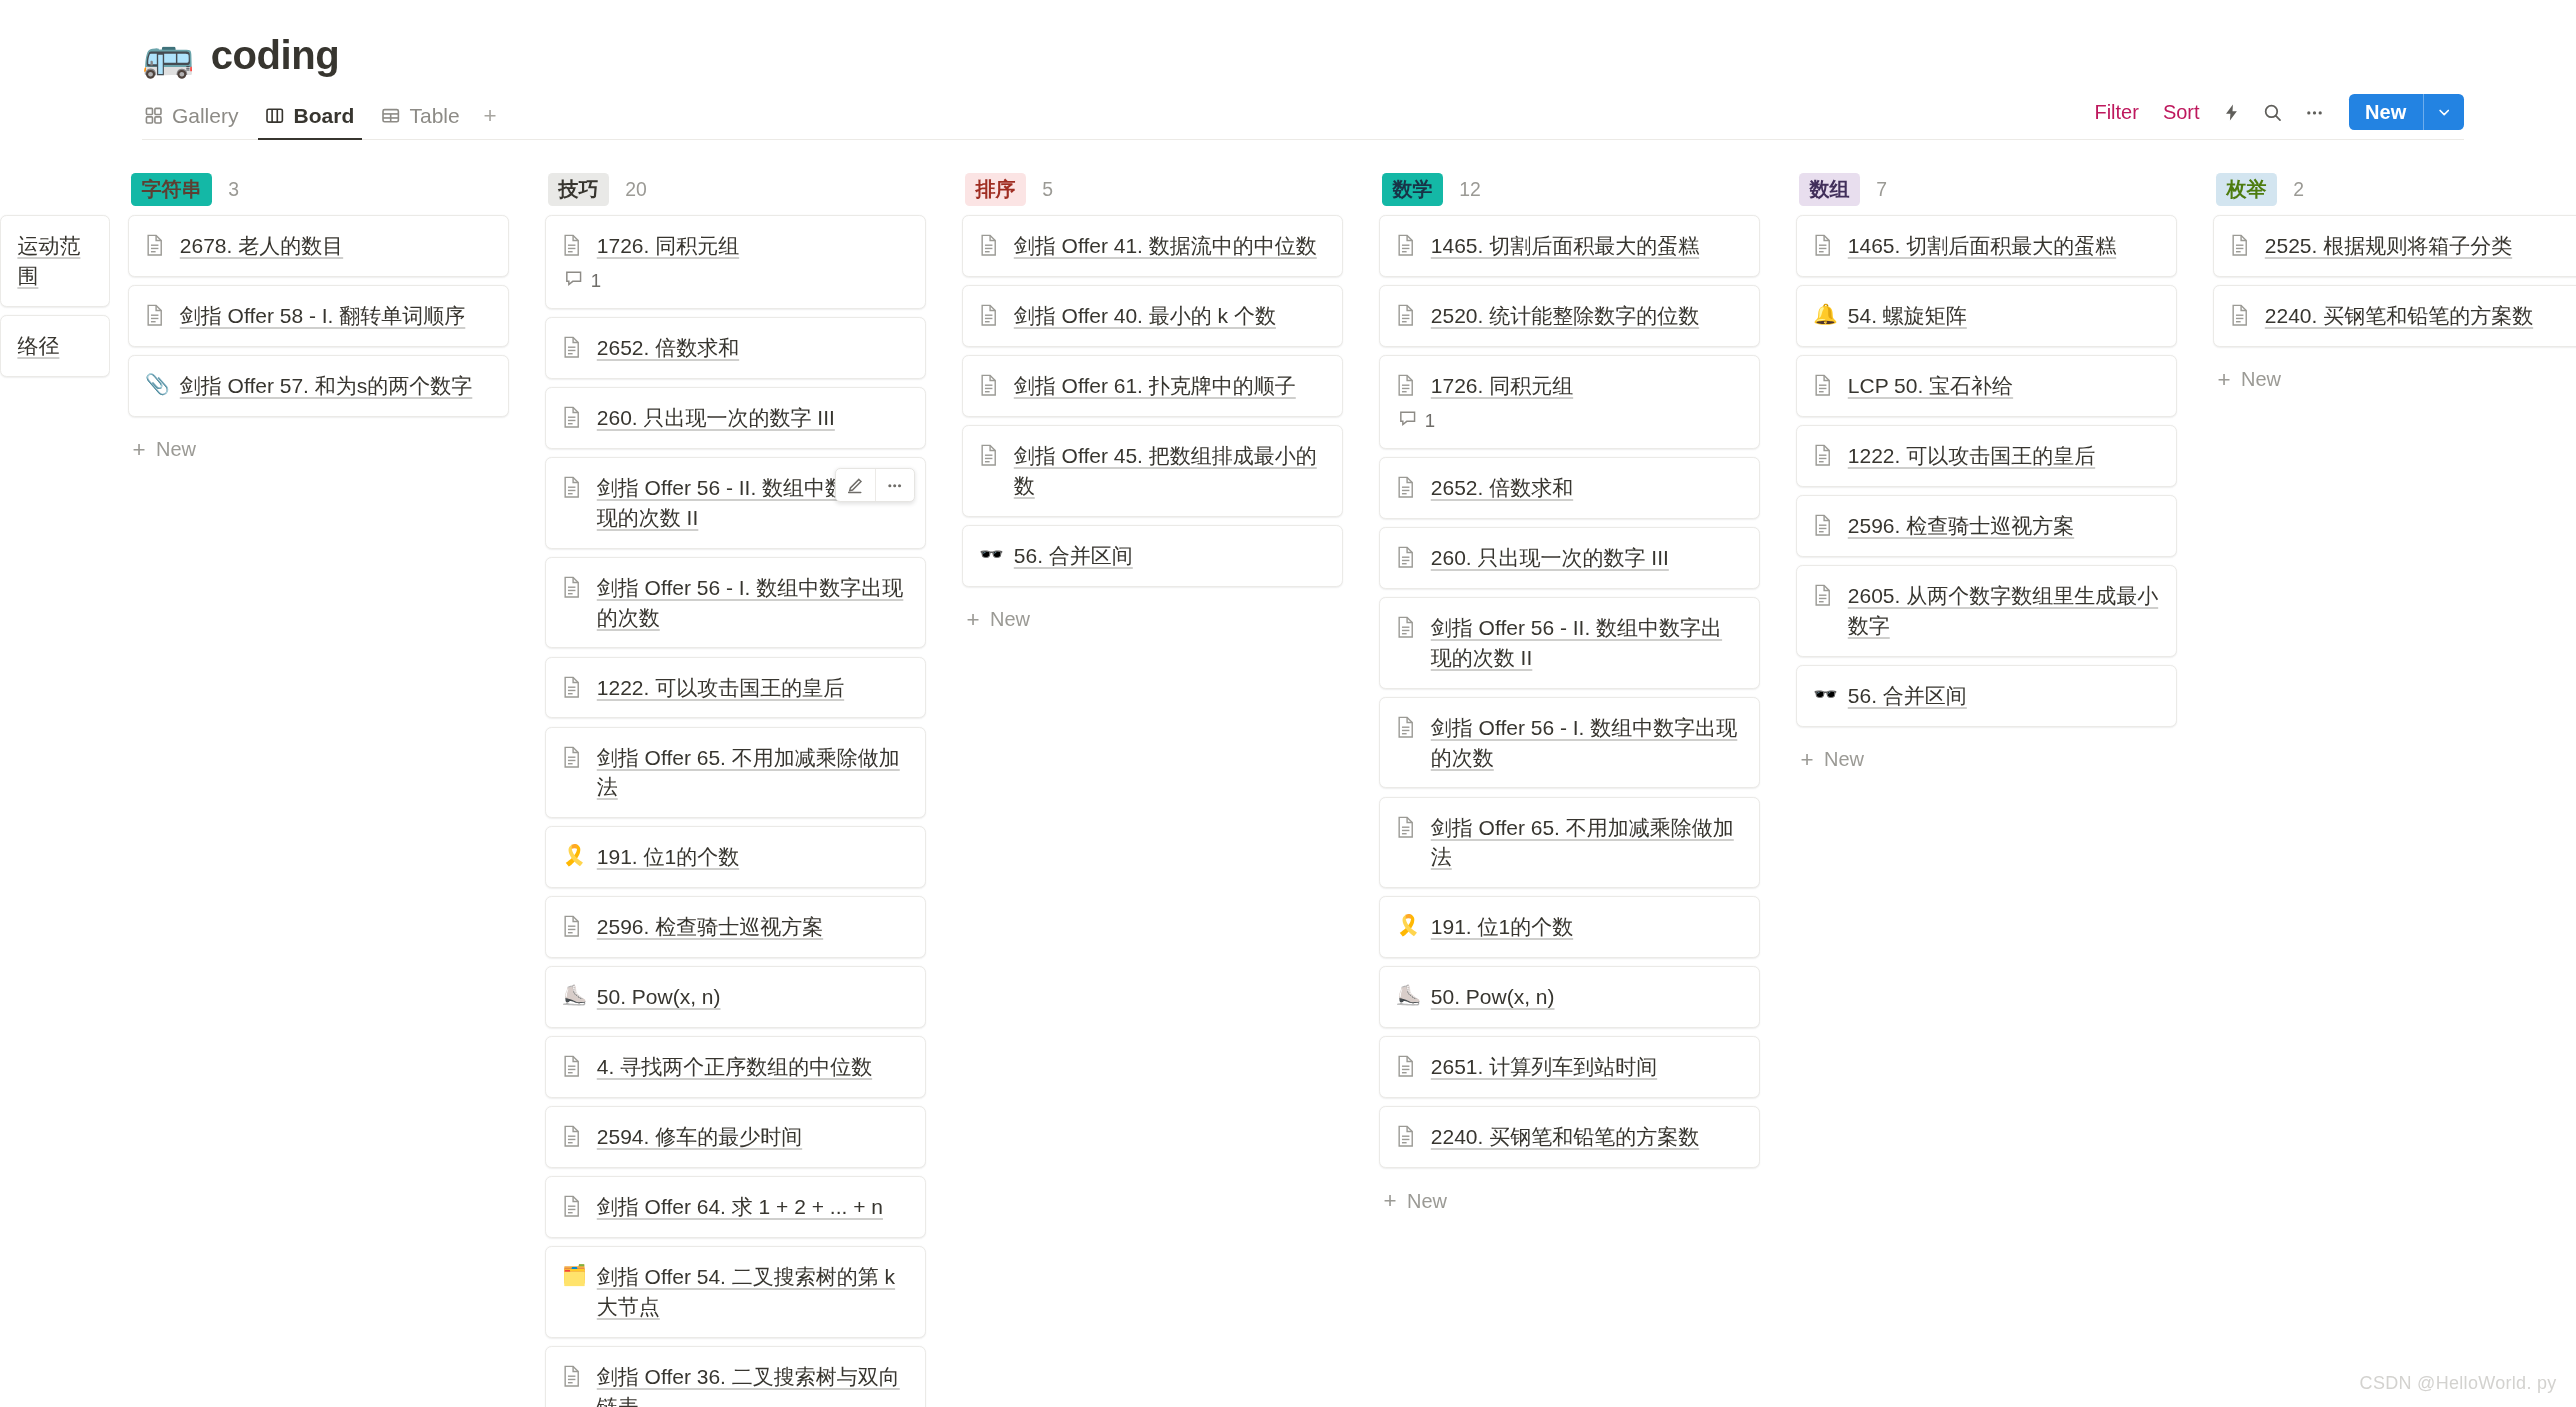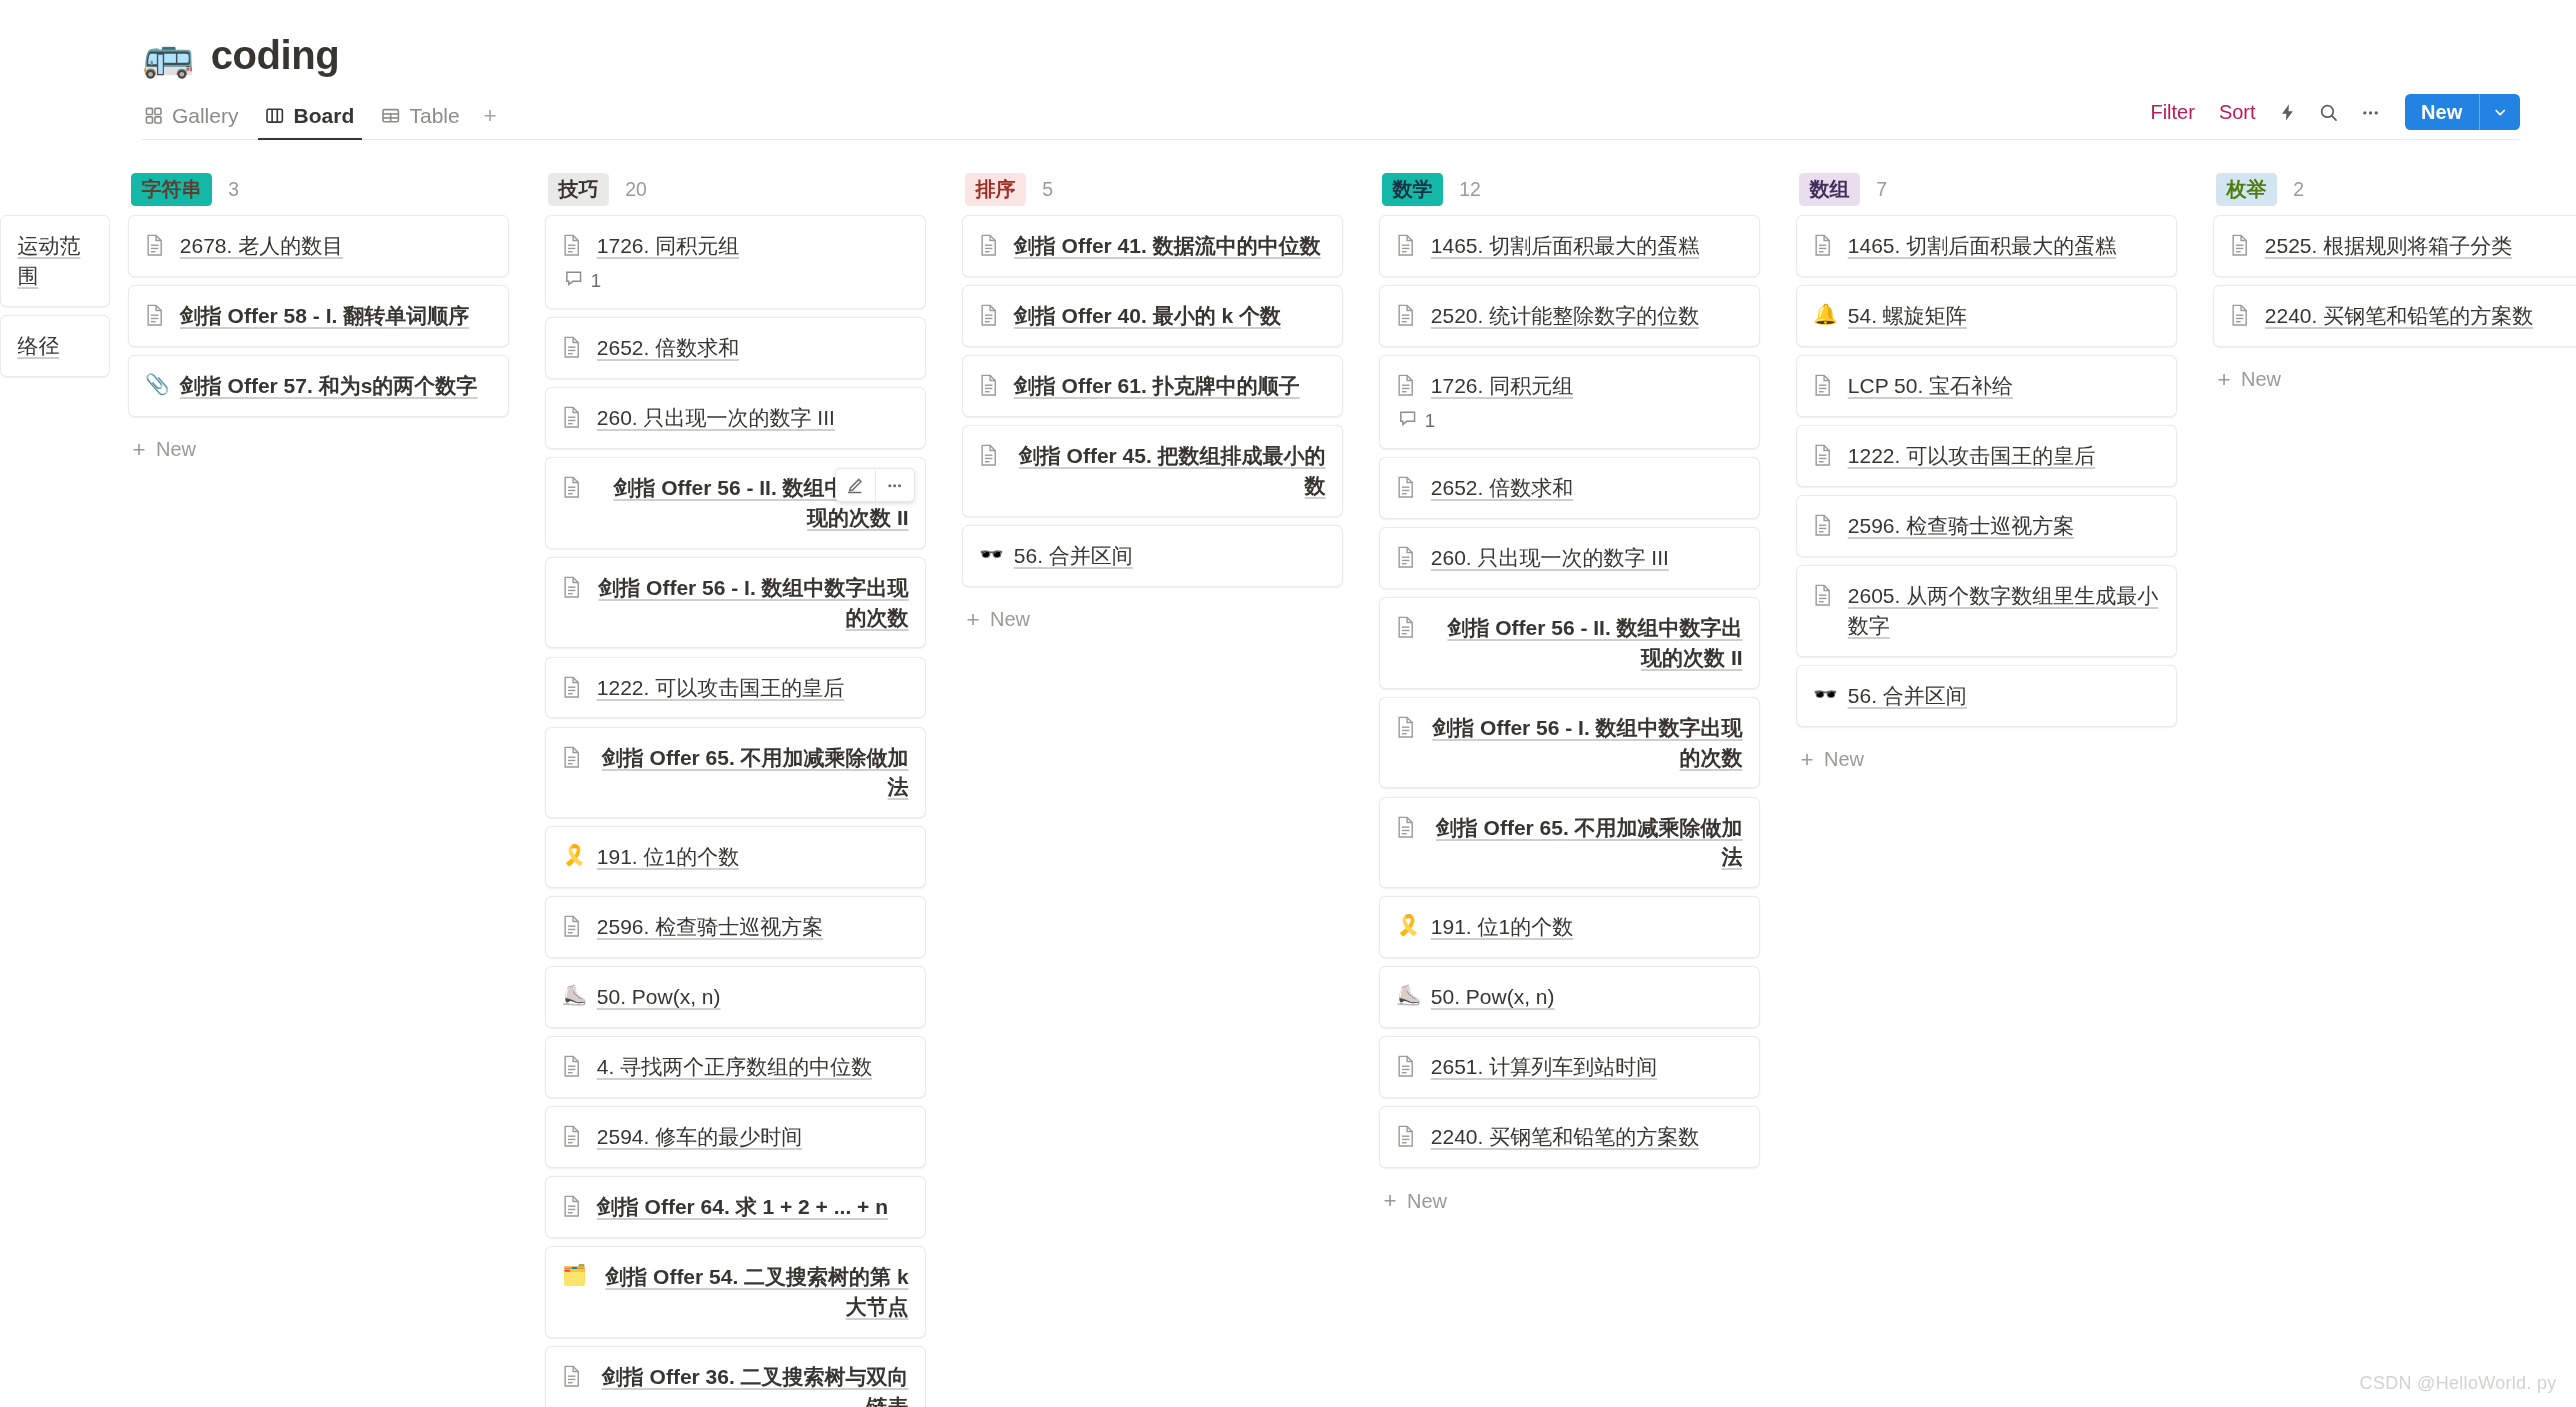--- a/index.html
+++ b/index.html
@@ -11,21 +11,21 @@
   }
   .page { position: relative; width: 2576px; height: 1407px; background:#fff; }
 
   
   .header { padding: 33px 0 0 142px; }
   .title-row { display: flex; align-items: center; gap: 16.4px; }
   .title-emoji { font-size: 42px; line-height: 1; }
   .title-text { font-size: 40px; font-weight: 700; color: #37352f; letter-spacing: -0.4px; }
 
   .tabbar {
-    margin-top: 19.4px; margin-left: 142px; margin-right: 56px;
+    margin-top: 19.4px; margin-left: 142px; margin-right: 112px;
     display: flex; align-items: flex-end; justify-content: space-between;
     border-bottom: 1.5px solid #eceae6; height: 43px;
   }
   .tabs { display: flex; align-items: center; gap: 0; }
   .tab {
     display: flex; align-items: center; gap: 9px;
     padding: 0 13.4px 10.4px 13.4px; font-size: 21px; color: #8d8b86;
     cursor: pointer; position: relative;
   }
   .tab:first-child { padding-left: 1.5px; }
@@ -77,21 +77,21 @@
   }
   .card.partial-card { min-height: 60px; border-radius: 6.7px; }
   .card-main { display: flex; align-items: flex-start; gap: 12px; }
   .card-icon { font-size: 20px; line-height: 1.3; flex: 0 0 auto; width: 22.4px; }
   .card-icon svg { display:block; margin-top: 3px; }
   .card-title {
     font-size: 21px; color: #37352f; line-height: 1.42;
     text-decoration: underline; text-decoration-color: rgba(55,53,47,0.24);
     text-underline-offset: 3.7px;
   }
-  .card-title.strong { font-weight: 700; text-align: right; }
+  .card-title.strong { font-weight: 400; }
   .card-meta { display: flex; align-items: center; gap: 7.5px; padding-left: 1.5px; }
   .card-meta span { font-size: 18.6px; color: #6f6d69; }
 
   .hover-tools {
     position: absolute; top: 10.4px; right: 10.4px;
     display: flex; background: #fff; border-radius: 5.2px;
     border: 0.7px solid #e6e5e2; box-shadow: 0 1.5px 4.5px rgba(15,15,15,0.12);
     overflow: hidden; height: 34px;
   }
   .hover-tools > div { display: flex; align-items: center; justify-content: center; width: 39px; cursor: pointer; }

